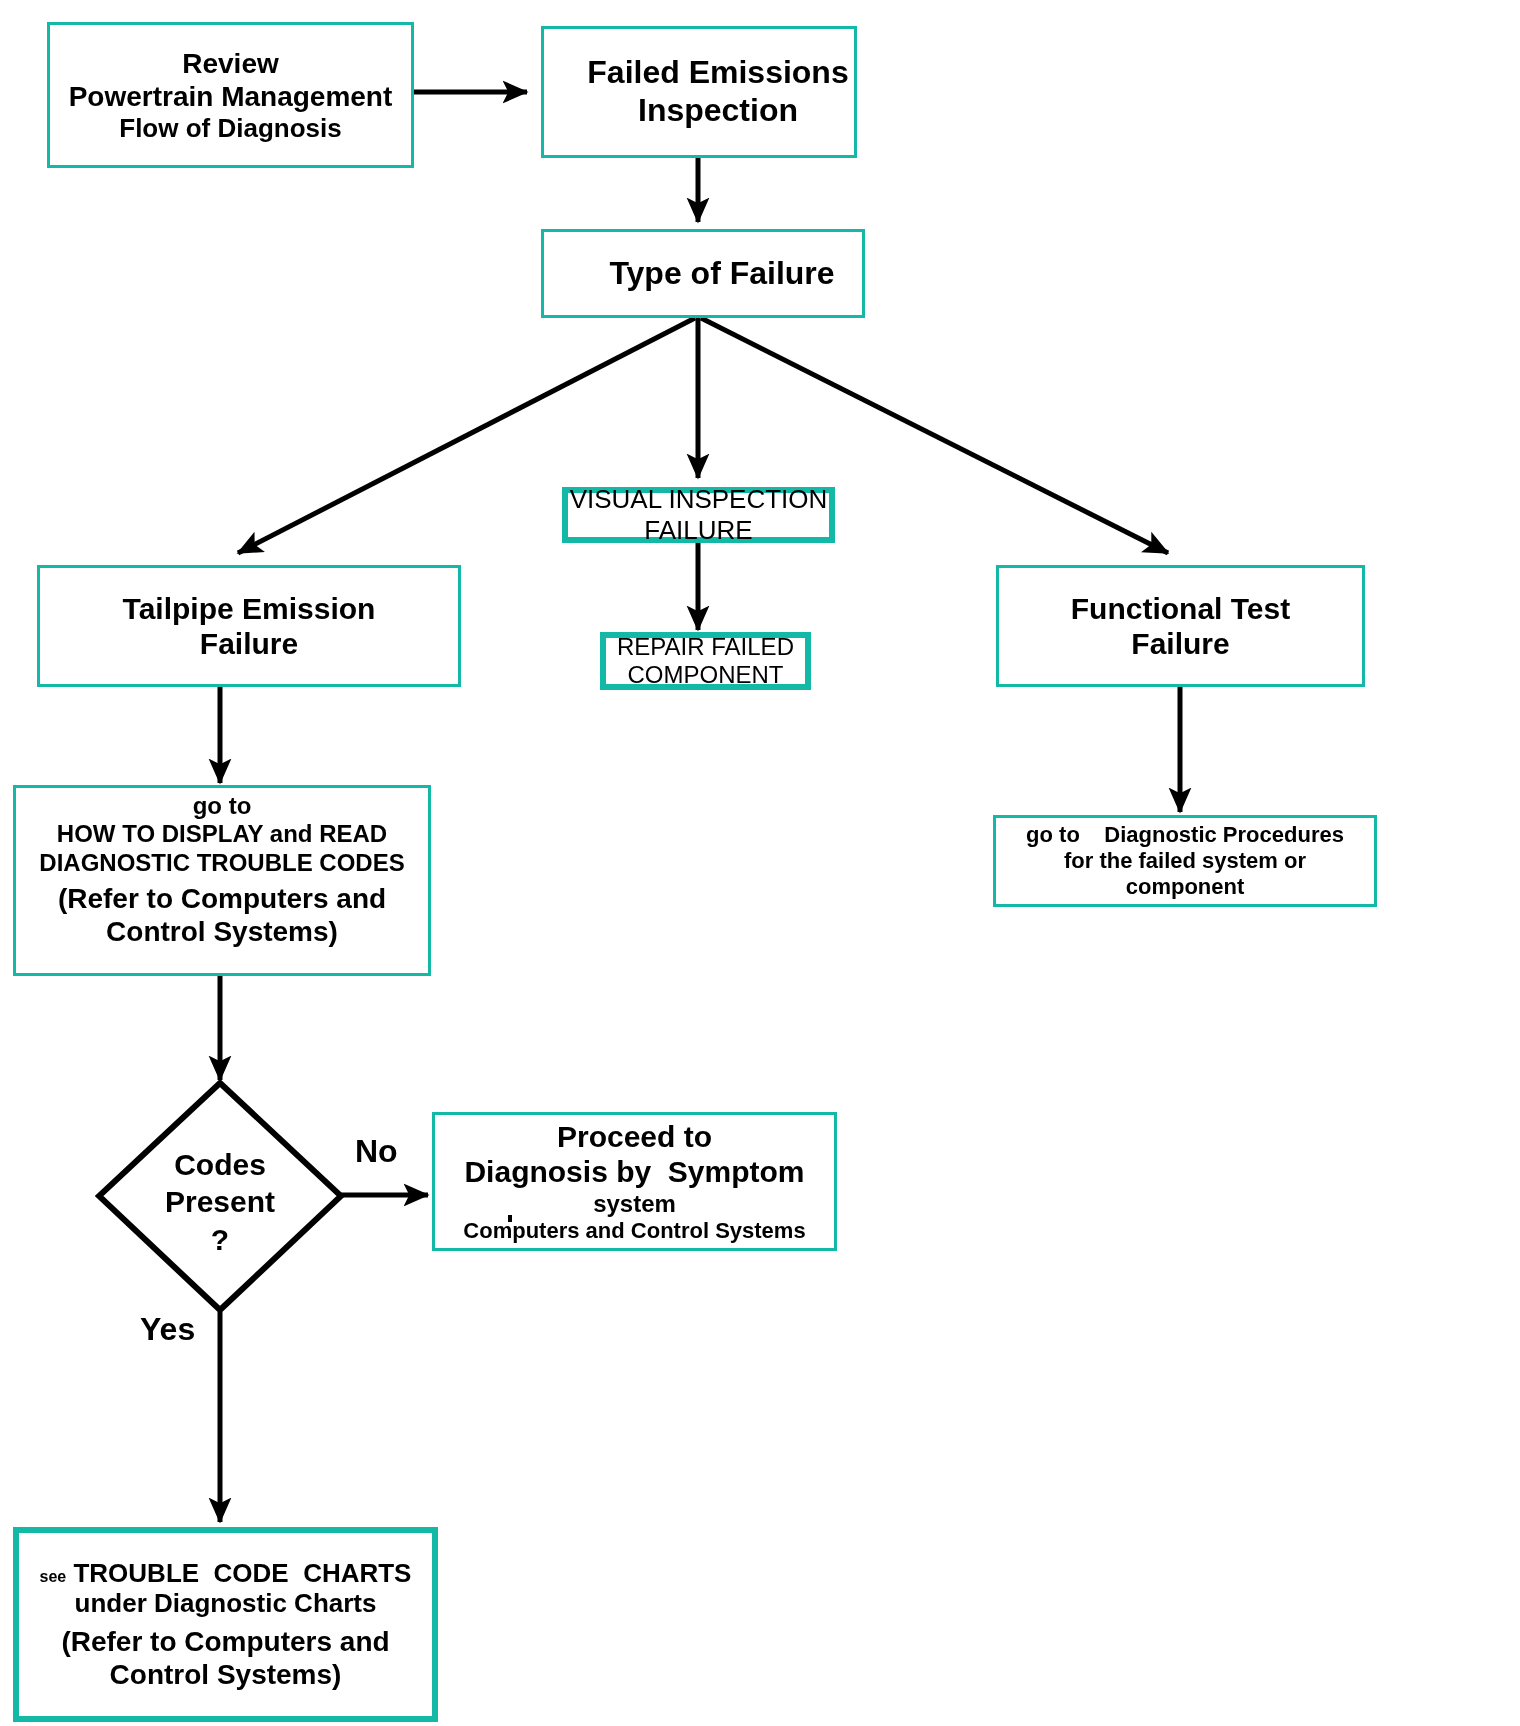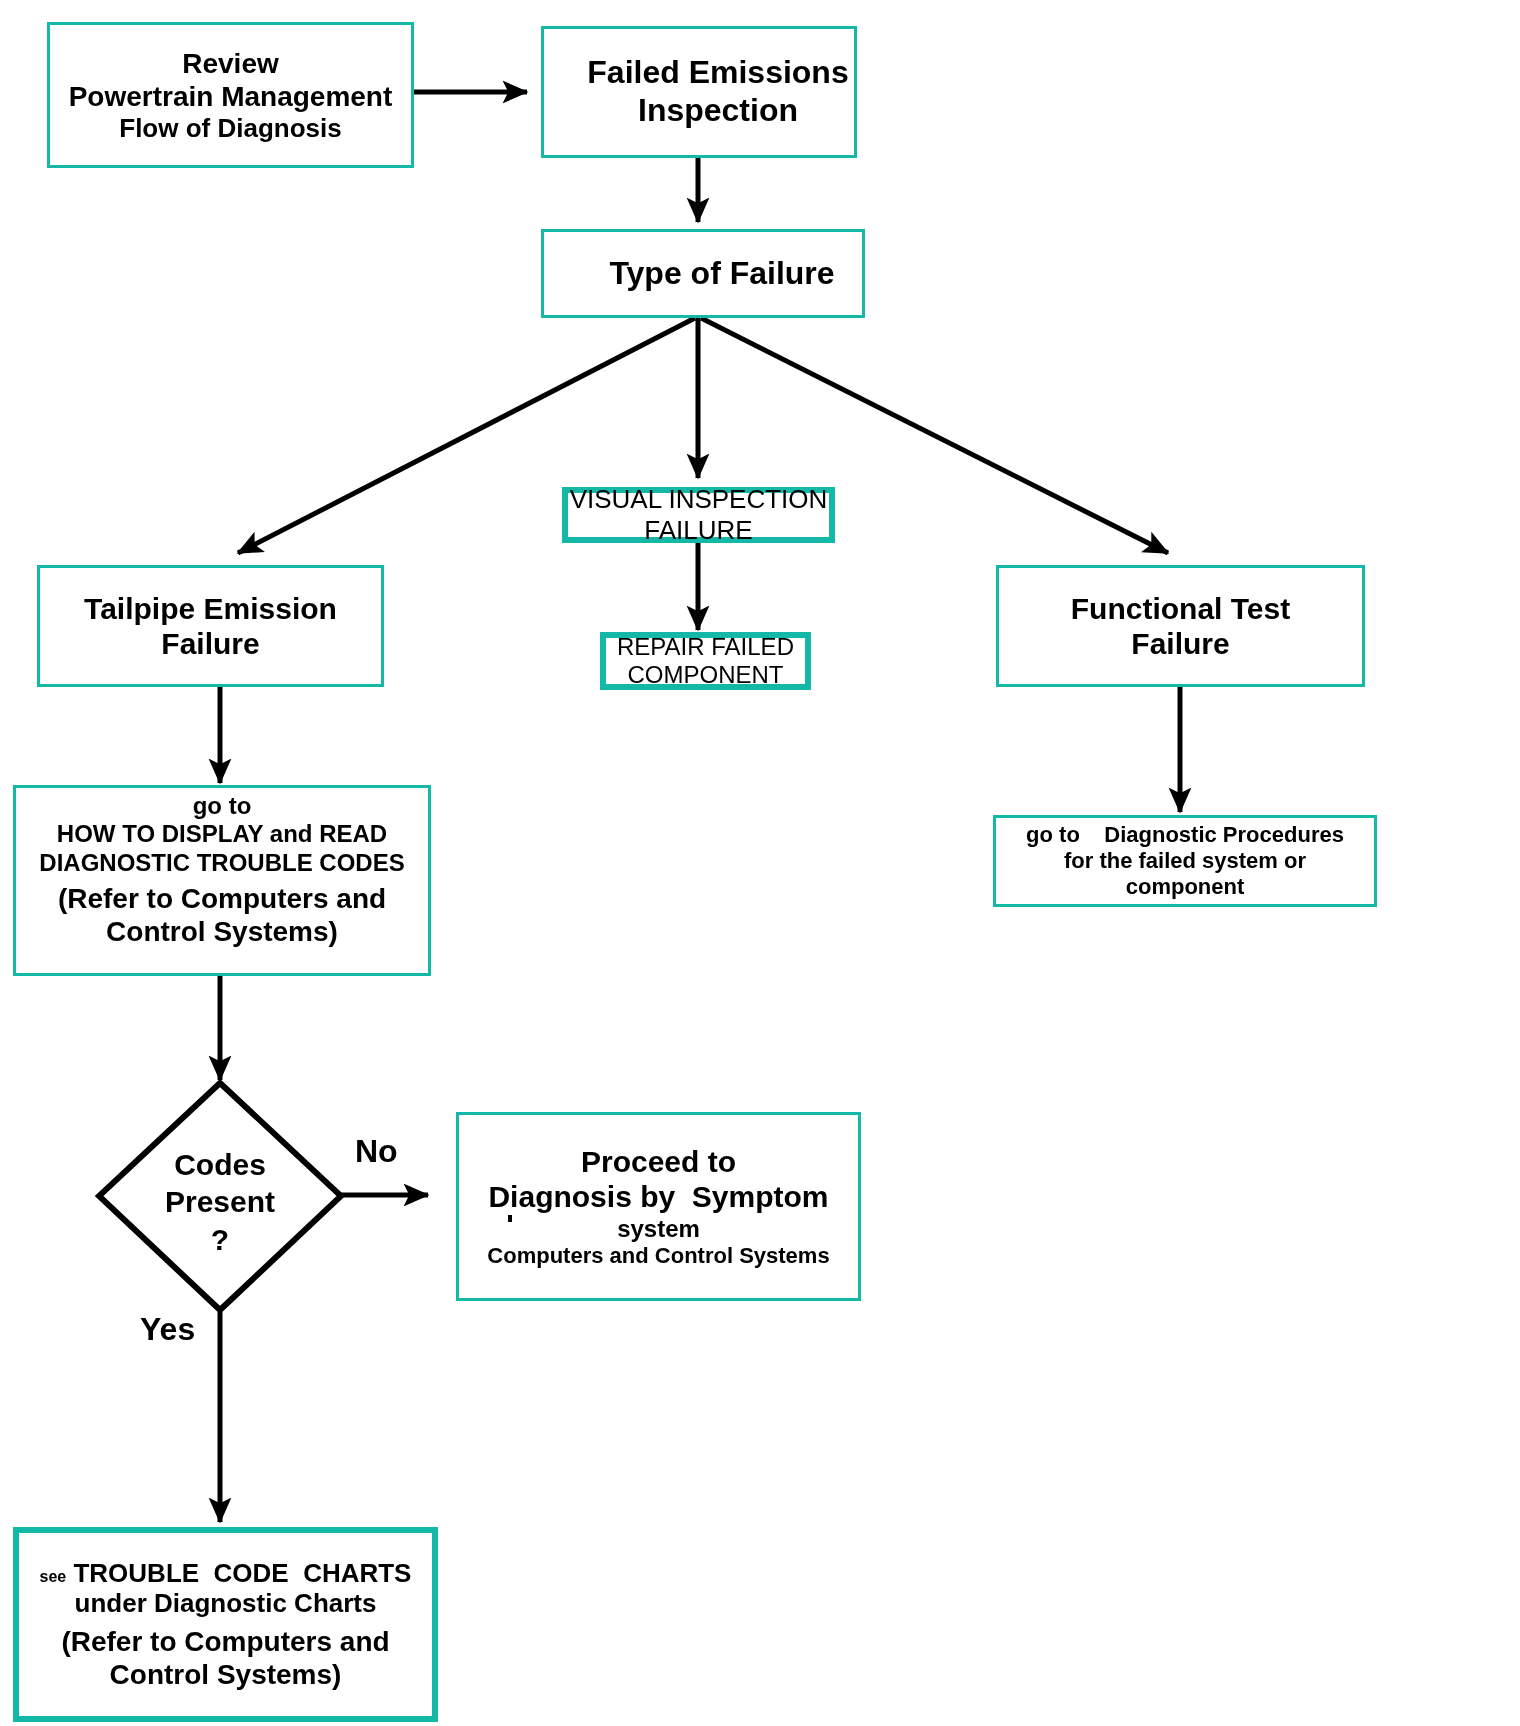--- a/index.html
+++ b/index.html
@@ -137,21 +137,21 @@
   <div class="node thick" style="left:562px; top:487px; width:273px; height:56px;">
     <span class="ln plain s26">VISUAL INSPECTION</span>
     <span class="ln plain s26">FAILURE</span>
   </div>
 
   <div class="node thick" style="left:600px; top:632px; width:211px; height:58px;">
     <span class="ln plain s24">REPAIR FAILED</span>
     <span class="ln plain s24">COMPONENT</span>
   </div>
 
-  <div class="node" style="left:37px; top:565px; width:347px; height:122px;">
+  <div class="node" style="left:37px; top:565px; width:424px; height:122px;">
     <span class="ln b s30">Tailpipe Emission</span>
     <span class="ln b s30">Failure</span>
   </div>
 
   <div class="node" style="left:996px; top:565px; width:369px; height:122px;">
     <span class="ln b s30">Functional Test</span>
     <span class="ln b s30">Failure</span>
   </div>
 
   <div class="node" style="left:13px; top:785px; width:418px; height:191px; justify-content:flex-start; padding-top:4px;">
@@ -175,21 +175,21 @@
     <div class="dtext">
       <span class="ln">Codes</span>
       <span class="ln">Present</span>
       <span class="ln">?</span>
     </div>
   </div>
 
   <div class="edge-label" style="left:355px; top:1133px;">No</div>
   <div class="edge-label" style="left:140px; top:1311px;">Yes</div>
 
-  <div class="node" style="left:456px; top:1112px; width:405px; height:189px;">
+  <div class="node" style="left:432px; top:1112px; width:405px; height:139px;">
     <span class="ln b s30">Proceed to</span>
     <span class="ln b s30">Diagnosis by  Symptom</span>
     <span class="ln b s24">system</span>
     <span class="ln b s22">Computers and Control Systems</span>
   </div>
   <div class="speck" style="left:508px; top:1215px;"></div>
 
   <div class="node thick" style="left:13px; top:1527px; width:425px; height:195px;">
     <span class="ln b s26"><span style="font-size:16px">see</span> TROUBLE  CODE  CHARTS</span>
     <span class="ln b s26">under Diagnostic Charts</span>

